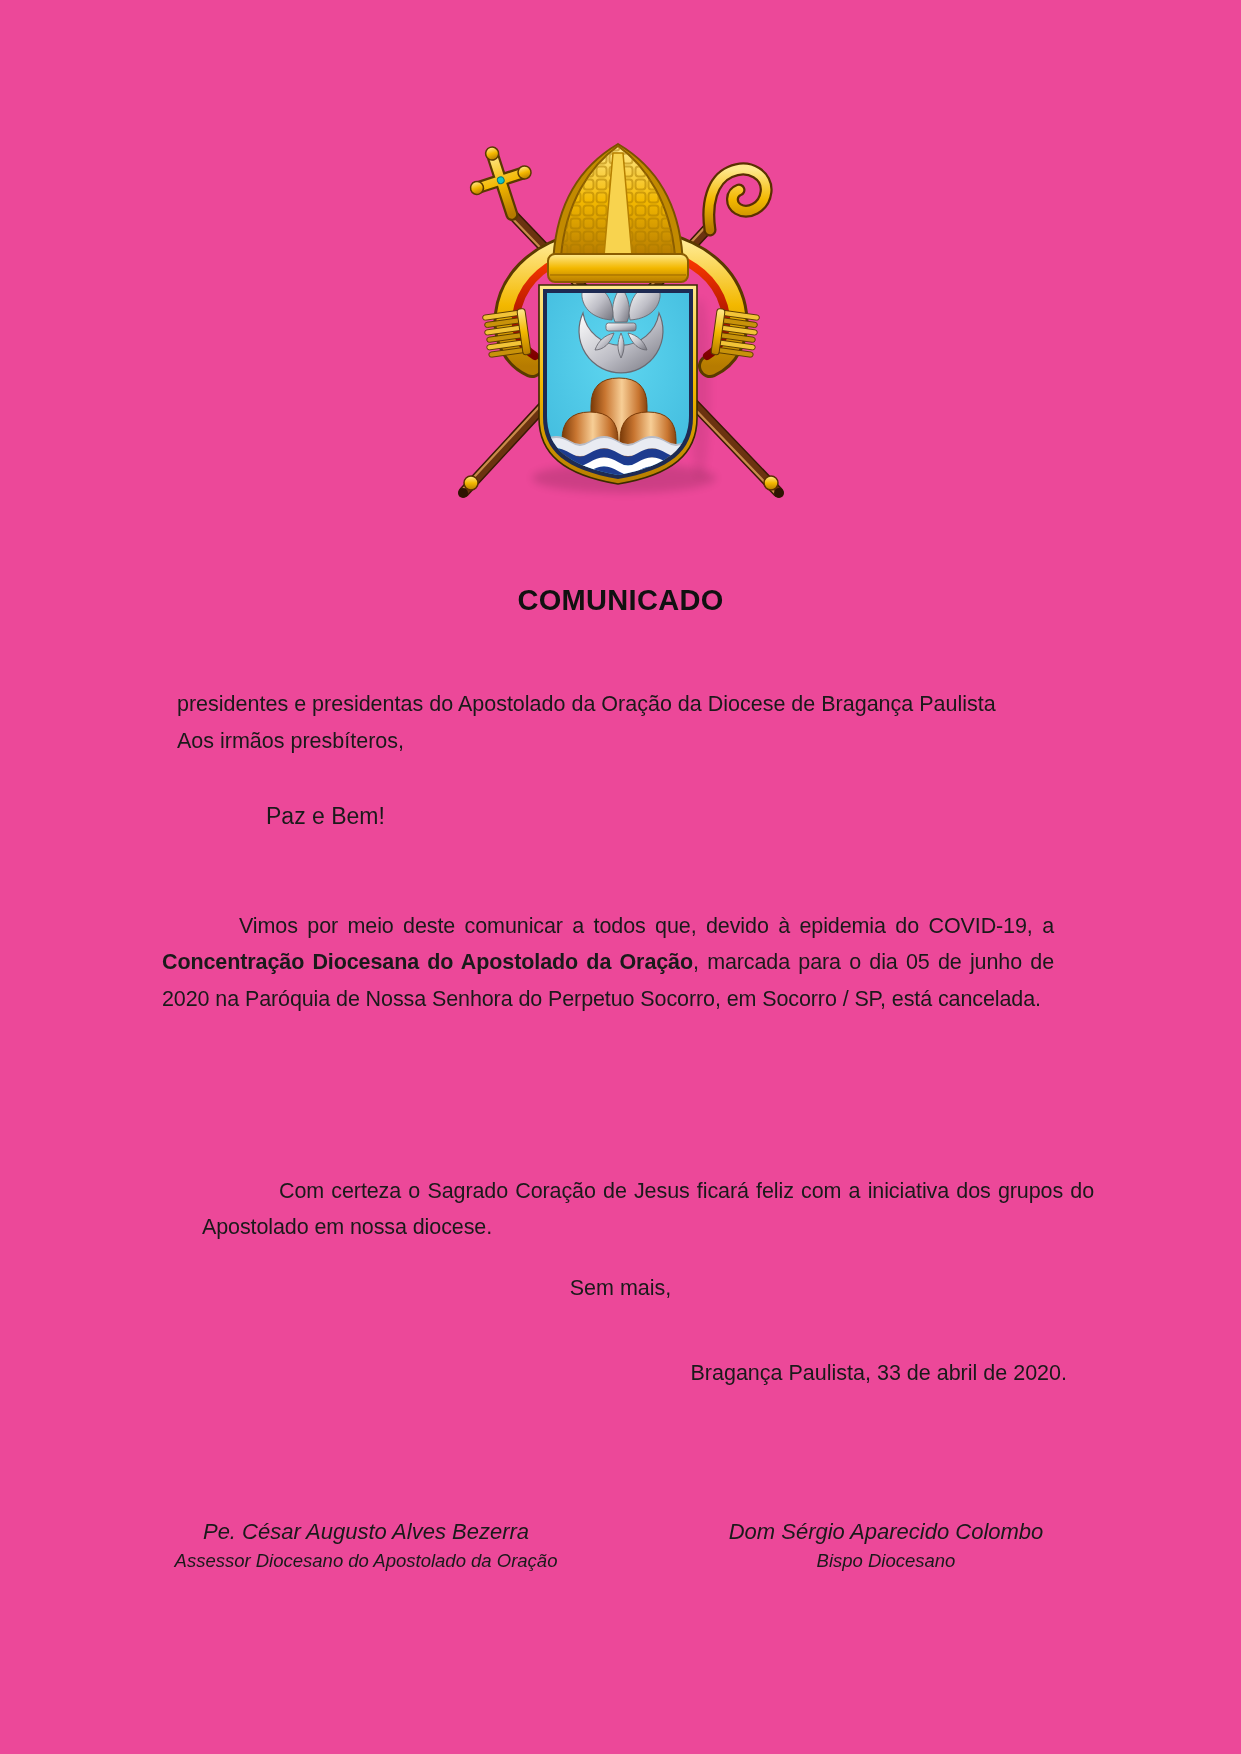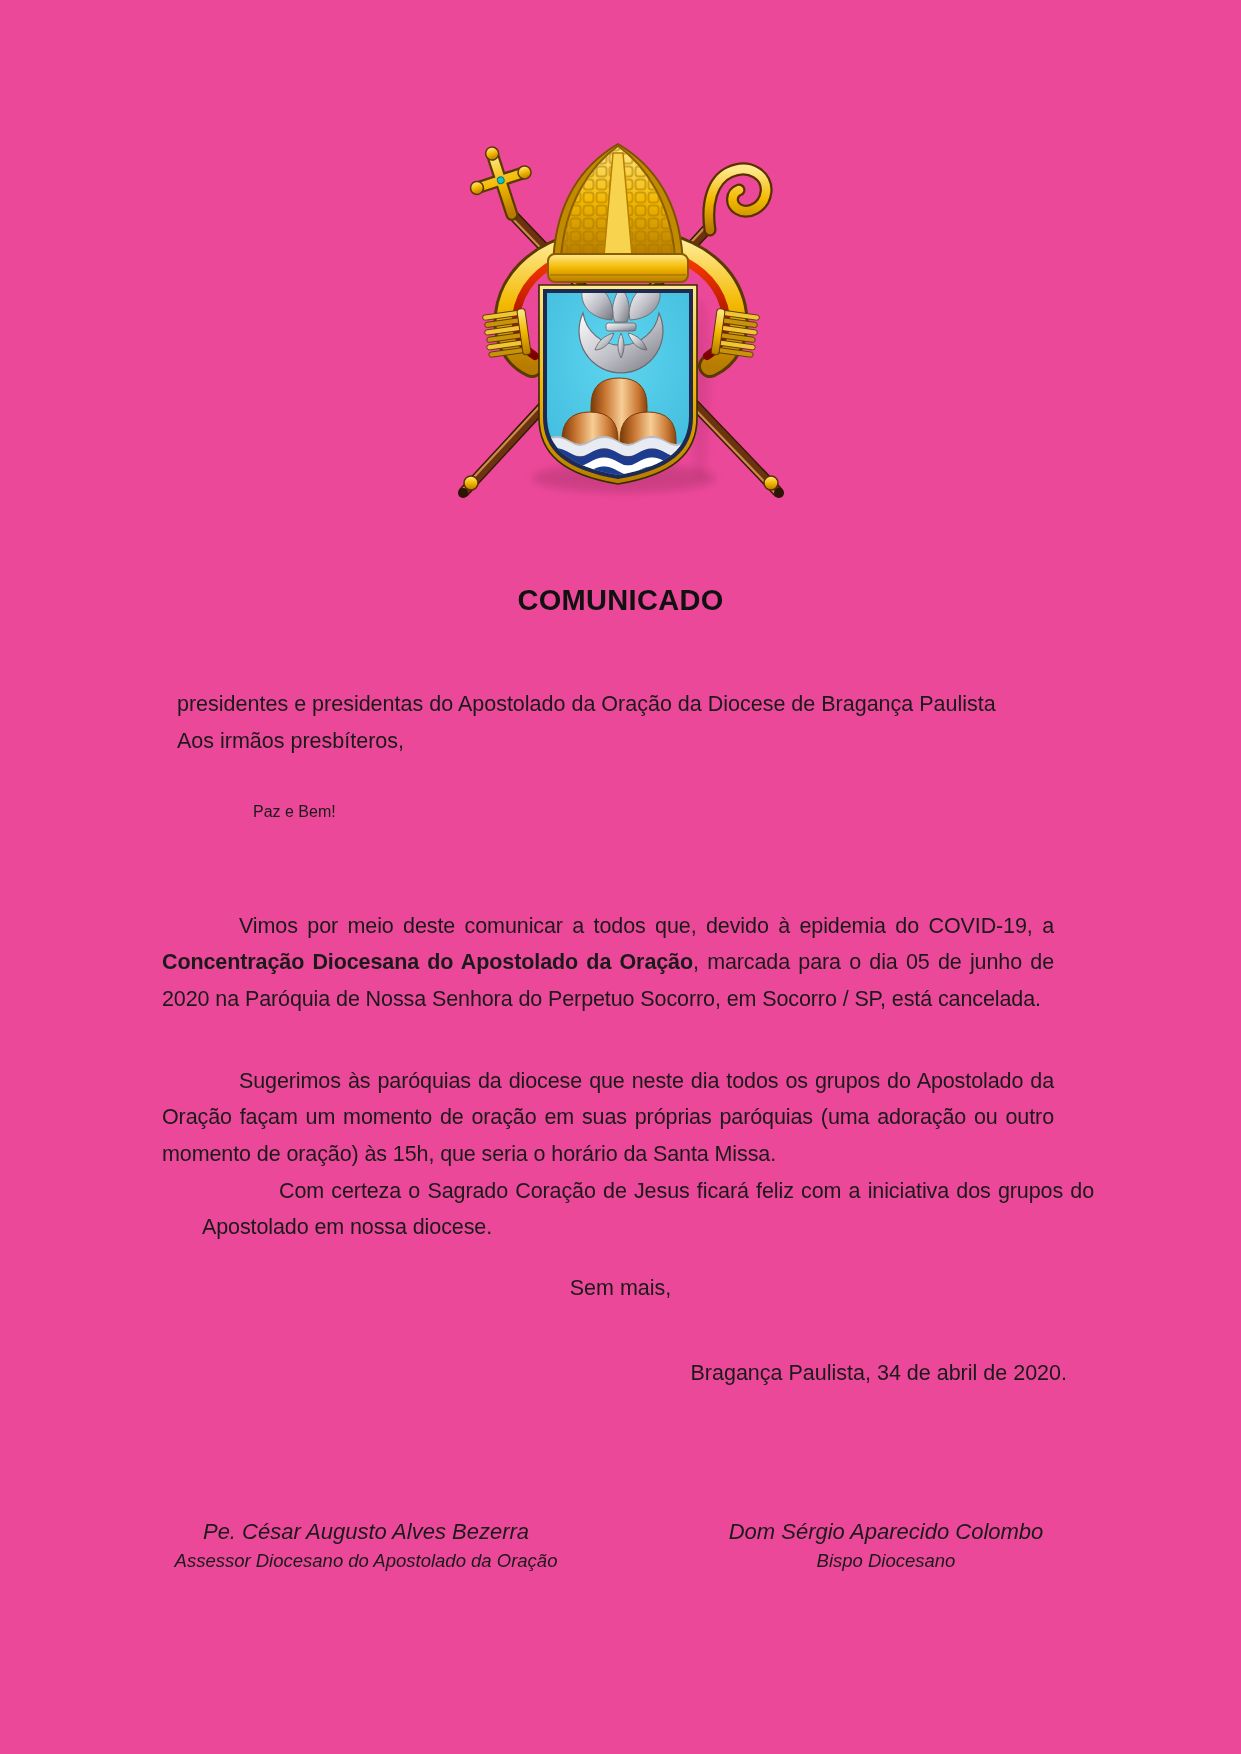--- a/index.html
+++ b/index.html
@@ -20,22 +20,22 @@
     position:absolute; left:0; top:584px; width:1241px;
     text-align:center; font-size:29px; font-weight:bold;
     letter-spacing:0.3px; color:#111;
   }
   .salutation {
     position:absolute; left:177px; top:686px; width:905px;
     font-size:21.5px; line-height:36.5px; white-space:nowrap;
   }
   .salutation span { display:block; }
   .greeting {
-    position:absolute; left:253px; top:803px;
-    font-size:16px;
+    position:absolute; left:266px; top:803px;
+    font-size:23px;
   }
   .para {
     position:absolute; left:162px; width:892px;
     font-size:21.5px; line-height:36.6px;
     text-align:justify; text-indent:77px;
     letter-spacing:-0.1px;
   }
   .para b { font-weight:bold; }
   .p1 { top:886px; }
   .p2 { top:1041px; }
@@ -205,27 +205,26 @@
 
   <div class="salutation">
     <span>presidentes e presidentas do Apostolado da Oração da Diocese de Bragança Paulista</span>
     <span>Aos irmãos presbíteros,</span>
   </div>
 
   <div class="greeting">Paz e Bem!</div>
 
   <p class="para p1"><span>Vimos por meio deste comunicar a todos que, devido à epidemia do COVID-19, a </span><b>Concentração Diocesana do Apostolado da Oração</b><span>, marcada para o dia 05 de junho de 2020 na Paróquia de Nossa Senhora do Perpetuo Socorro, em Socorro / SP, está cancelada.</span></p>
 
-  <p class="para p2">Sugerimos às paróquias da diocese que neste dia todos os grupos do Apostolado da Oração façam um momento de oração em suas próprias paróquias (uma adoração ou outro momento de oração) às 15h, que seria o horário da Santa Missa.</p>
 
   <p class="para p3">Com certeza o Sagrado Coração de Jesus ficará feliz com a iniciativa dos grupos do Apostolado em nossa diocese.</p>
 
   <div class="closing">Sem mais,</div>
 
-  <div class="dateline">Bragança Paulista, 34 de abril de 2020.</div>
+  <div class="dateline">Bragança Paulista, 33 de abril de 2020.</div>
 
   <div class="sig sig-left">
     <span class="sig-name">Pe. César Augusto Alves Bezerra</span>
     <span class="sig-role">Assessor Diocesano do Apostolado da Oração</span>
   </div>
 
   <div class="sig sig-right">
     <span class="sig-name">Dom Sérgio Aparecido Colombo</span>
     <span class="sig-role">Bispo Diocesano</span>
   </div>

